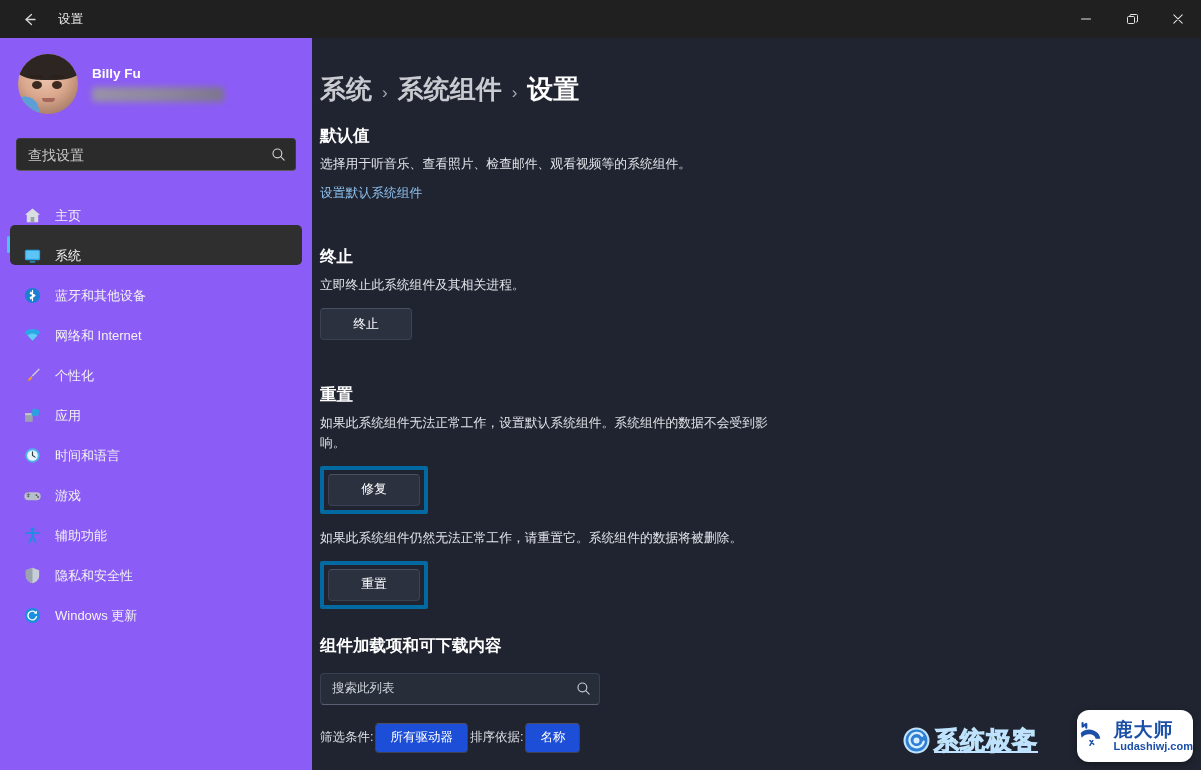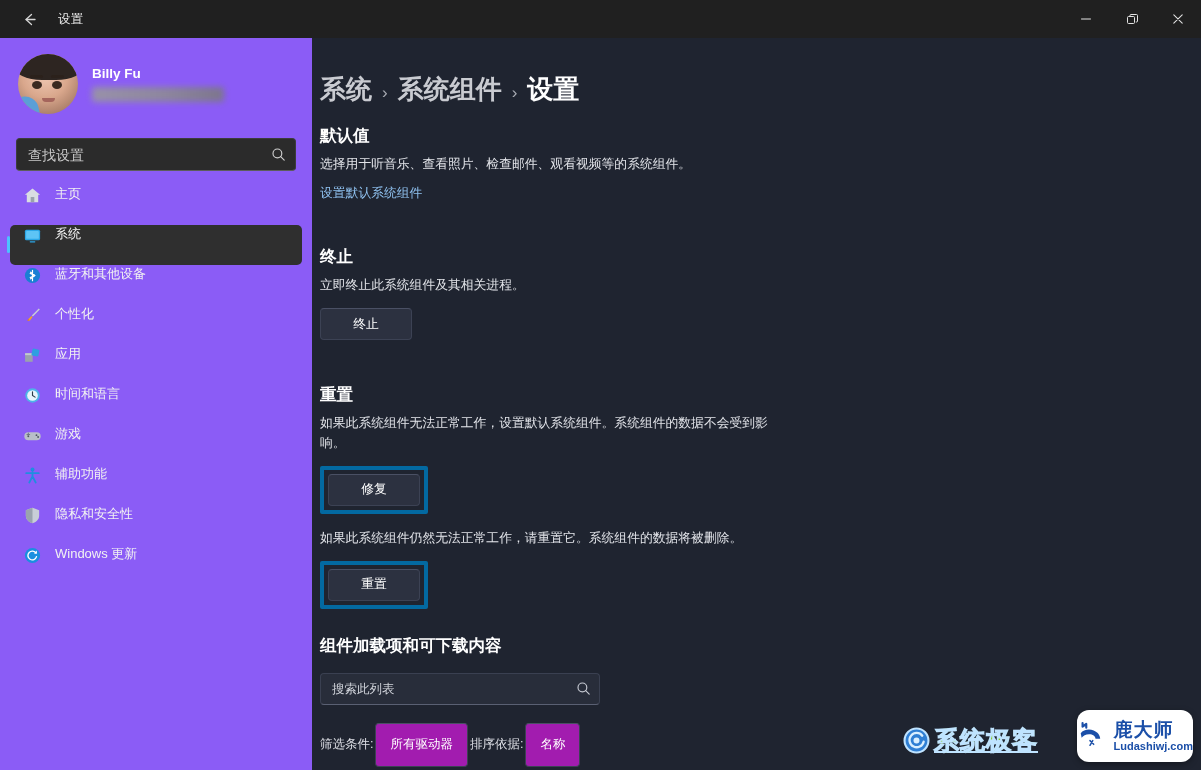--- a/index.html
+++ b/index.html
@@ -77,21 +77,21 @@
     width:280px; height:33px; border-radius:4px;
     background:#2b2b2b; border:1px solid #3c3c3c; border-bottom-color:#5c5c5c;
     color:#e8e8e8; font-size:14px; padding:0 30px 0 11px;
     font-family:inherit; outline:none;
   }
   .side-search input::placeholder { color:#c9c9c9; }
   .side-search .mag { position:absolute; right:10px; top:9px; color:#cfcfcf; }
 
   .nav { padding:4px 10px 0 10px; overflow:hidden; }
   .nav-item {
-    height:40px; display:flex; align-items:flex-start; gap:13px;
+    height:40px; display:flex; align-items:flex-end; gap:13px;
     padding:0 0 0 12px; border-radius:5px; margin-bottom:0px; position:relative;
     color:#f2f2f2; font-size:13px;
   }
   .nav-item.active { background:#2f2f2f; }
   .nav-item.active::before {
     content:""; position:absolute; left:-3px; top:11px; width:3px; height:17px;
     background:#4cc2ff; border-radius:2px;
   }
   .nav-ico { width:20px; height:20px; flex:0 0 20px; display:flex; align-items:center; justify-content:center; }
 
@@ -121,29 +121,29 @@
   .hl { display:inline-block; padding:4px; border:4px solid #0369a1; border-radius:2px; }
 
   .gap-lg { height:44px; }
   .gap-md { height:26px; }
   .gap-sm { height:14px; }
 
   .list-search { position:relative; margin-top:16px; }
   .list-search input {
     width:280px; height:32px; border-radius:4px;
     background:#282d3a; border:1px solid #3a4051; border-bottom-color:#5a6073;
-    color:#84cc16; font-size:12.5px; padding:0 30px 0 11px; font-family:Liberation Sans, sans-serif; outline:none;
+    color:#84cc16; font-size:12.5px; padding:0 30px 0 11px; font-family:Liberation Serif, serif; outline:none;
   }
   .list-search input::placeholder { color:#d2d5dc; }
   .list-search .mag { position:absolute; left:256px; top:8px; color:#c6c9d2; }
 
   .filters { display:flex; align-items:center; gap:2px; margin-top:18px; font-size:12.5px; }
   .filters .lbl { color:#dfe1e7; }
   .filters .combo {
-    height:44px; padding:0 14px; border-radius:4px; background:#a21caf;
+    height:30px; padding:0 14px; border-radius:4px; background:#1d4ed8;
     border:1px solid #3c4254; border-top-color:#4a5064; color:#fff;
     display:flex; align-items:center; font-size:12.5px;
   }
 
   
   .wm-geek {
     position:absolute; left:591px; top:686px; display:flex; align-items:center; gap:4px;
     pointer-events:none; z-index:4;
   }
   .wm-geek .txt {
@@ -249,20 +249,29 @@
           <span class="nav-ico">
             <svg width="19" height="19" viewBox="0 0 20 20" fill="none">
               <circle cx="10" cy="10" r="8" fill="#1a7fd4"></circle>
               <path d="M8 6.5 L12.4 10 L8 13.5 M10 4.6 V15.4" stroke="#fff" stroke-width="1.25" stroke-linecap="round" stroke-linejoin="round" fill="none"></path>
               <path d="M7.6 7.8 L12.4 10 L7.6 12.2" stroke="#fff" stroke-width="1.25" stroke-linecap="round" stroke-linejoin="round" fill="none"></path>
             </svg>
           </span>
           <span>蓝牙和其他设备</span>
         </div>
 
+        <div class="nav-item">
+          <span class="nav-ico">
+            <svg width="19" height="19" viewBox="0 0 20 20" fill="none">
+              <path d="M10 15.6 L1.6 6.6 a12 12 0 0 1 16.8 0 Z" fill="#2ba7e8"></path>
+              <path d="M10 15.6 L4.8 9.9 a7.4 7.4 0 0 1 10.4 0 Z" fill="#63cbf7"></path>
+            </svg>
+          </span>
+          <span>网络和 Internet</span>
+        </div>
 
         <div class="nav-item">
           <span class="nav-ico">
             <svg width="19" height="19" viewBox="0 0 20 20" fill="none">
               <path d="M16.6 2.6 L9.3 10 l1.1 1.1 7.3-7.3z" fill="#c9ced6"></path>
               <path d="M8.9 10.4 L10 11.5 l-2.4 3.6 -2.3 .7 .7-2.3z" fill="#f0a22e"></path>
               <path d="M5.3 13.5 L4.6 15.8 6.9 15.1z" fill="#e07b2a"></path>
             </svg>
           </span>
           <span>个性化</span>

